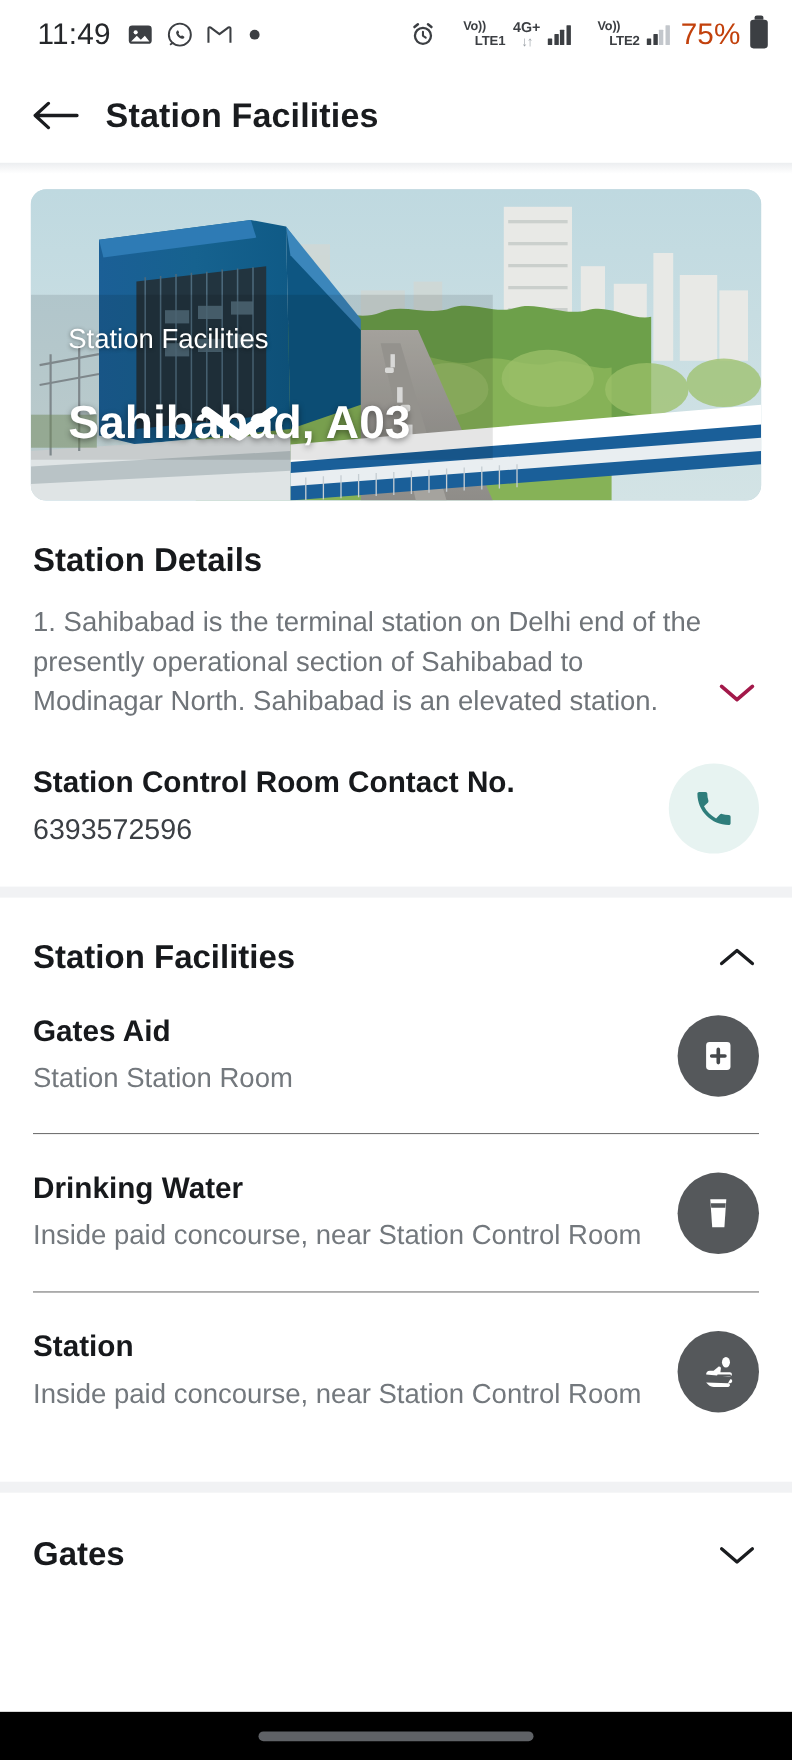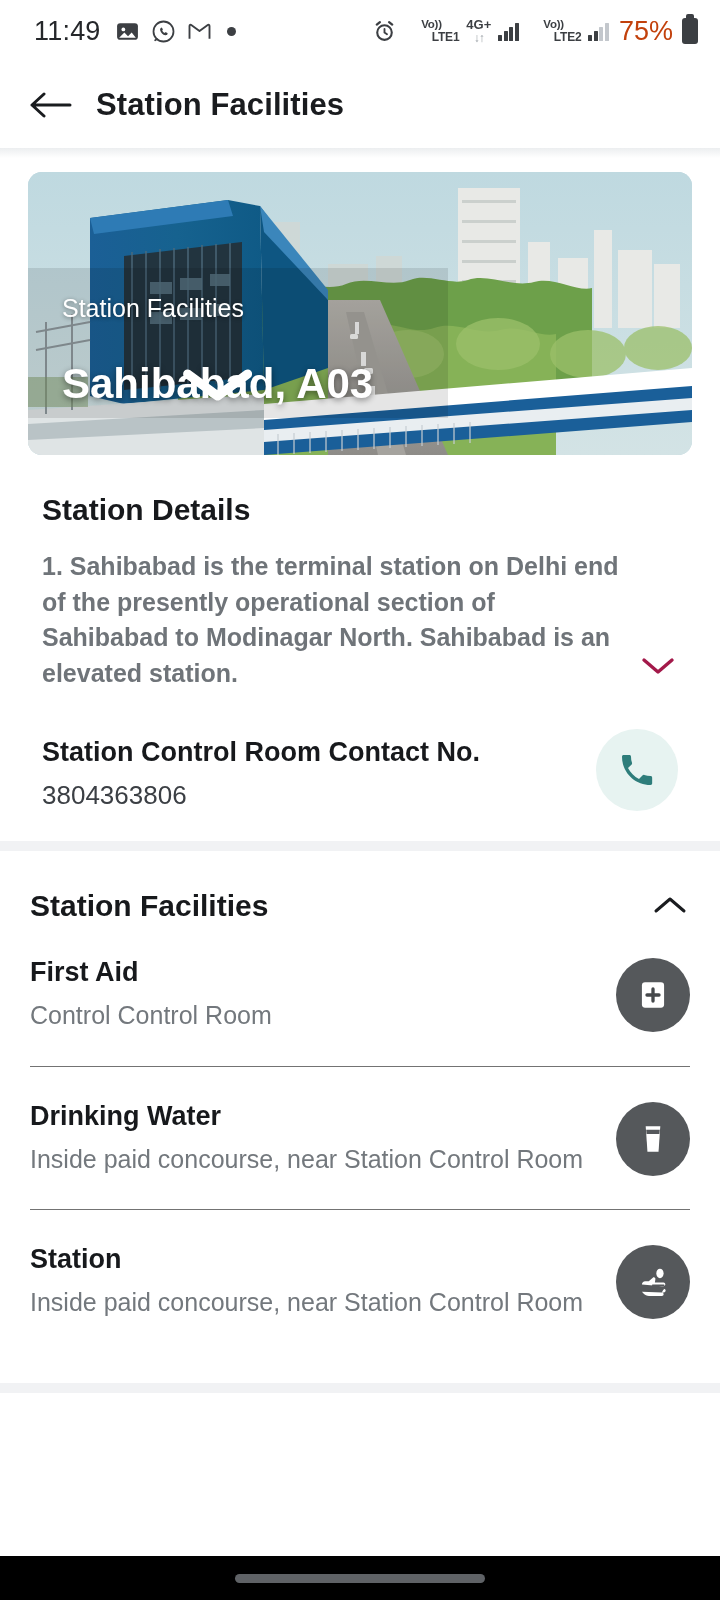--- a/index.html
+++ b/index.html
@@ -90,34 +90,34 @@
   }
   .hero-station {
     position: absolute; left: 34px; top: 188px;
     display: flex; align-items: center; gap: 16px;
     color: #ffffff; font-size: 42px; font-weight: 600;
     text-shadow: 0 2px 6px rgba(0,0,0,.45);
   }
   .hero-chev { display: block; }
 
   
-  .sec { padding: 0 42px; }
+  .sec { padding: 0 30px; }
   .sec-title {
     font-size: 30px; font-weight: 700; color: #17191c;
     margin-top: 38px;
   }
   .details-row { display: flex; align-items: flex-end; gap: 10px; }
   .details-text {
     flex: 1;
     font-size: 25px; line-height: 1.42; color: #6f7479;
-    margin-top: 22px; font-weight: 700;
+    margin-top: 22px; font-weight: 400;
   }
   .details-chev { flex: 0 0 40px; padding-bottom: 8px; }
 
-  .contact-block { display: flex; align-items: flex-end; margin-top: 34px; }
+  .contact-block { display: flex; align-items: center; margin-top: 34px; }
   .contact-texts { flex: 1; }
   .contact-label { font-size: 27px; font-weight: 700; color: #17191c; }
   .contact-number { font-size: 26px; color: #3b3f44; margin-top: 12px; }
   .call-btn {
     flex: 0 0 82px; width: 82px; height: 82px; border-radius: 50%;
     background: #e7f3f1; display: flex; align-items: center; justify-content: center;
     margin-top: 4px; border: none; cursor: pointer;
   }
 
   .sec-divider { height: 10px; background: #f1f2f4; margin-top: 30px; }
@@ -364,21 +364,21 @@
         <div class="details-chev">
           <svg width="40" height="26" viewBox="0 0 40 26">
             <path d="M6 7l14 12L34 7" fill="none" stroke="#a3194a" stroke-width="3.4" stroke-linecap="round" stroke-linejoin="round"></path>
           </svg>
         </div>
       </div>
 
       <div class="contact-block">
         <div class="contact-texts">
           <div class="contact-label">Station Control Room Contact No.</div>
-          <div class="contact-number">3804363806</div>
+          <div class="contact-number">6393572596</div>
         </div>
         <button class="call-btn">
           <svg width="40" height="40" viewBox="0 0 24 24">
             <path d="M6.6 10.8c1.4 2.8 3.8 5.2 6.6 6.6l2.2-2.2c.3-.3.7-.4 1-.2 1.2.4 2.4.6 3.7.6.6 0 1 .4 1 1V20c0 .6-.4 1-1 1C10.6 21 3 13.4 3 4c0-.6.4-1 1-1h3.4c.6 0 1 .4 1 1 0 1.3.2 2.5.6 3.7.1.4 0 .8-.2 1z" fill="#2e7d7b"></path>
           </svg>
         </button>
       </div>
     </div>
 
     <div class="sec-divider"></div>
@@ -387,22 +387,22 @@
       <span class="t">Station Facilities</span>
       <svg width="40" height="26" viewBox="0 0 40 26">
         <path d="M6 18l14-12 14 12" fill="none" stroke="#1a1c1f" stroke-width="3" stroke-linecap="round" stroke-linejoin="round"></path>
       </svg>
     </div>
 
     <div class="fac-list">
 
       <div class="fac-item">
         <div class="fac-texts">
-          <div class="fac-name">First Aid</div>
-          <div class="fac-desc">Control Control Room</div>
+          <div class="fac-name">Gates Aid</div>
+          <div class="fac-desc">Station Station Room</div>
         </div>
         <div class="fac-icon">
           <svg width="38" height="38" viewBox="0 0 24 24">
             <rect x="5" y="4" width="14" height="16" rx="2" fill="#ffffff"></rect>
             <path d="M12 8.2v7.6M8.2 12h7.6" stroke="#45484b" stroke-width="2.1" stroke-linecap="round"></path>
           </svg>
         </div>
       </div>
 
       <div class="fac-item">
@@ -429,20 +429,26 @@
             <path d="M5 13.6c0-1.2.9-2.1 2.1-2.1h2.2l2.6-2.2c.7-.6 1.7 0 1.6.9l-.3 2.1h5.4c.7 0 1.2.5 1.2 1.2s-.5 1.2-1.2 1.2h-1.1M18.8 16.2c.7 0 1.2.5 1.2 1.2s-.5 1.2-1.2 1.2h-1.2M17.6 18.6c.6 0 1.1.5 1.1 1.1s-.5 1.1-1.1 1.1H9.5c-1.4 0-2.6-.6-3.5-1.6L5 18.2z" fill="#ffffff"></path>
             <path d="M11.8 14.1h7M12.4 16.4h6" stroke="#55585b" stroke-width="1" stroke-linecap="round"></path>
           </svg>
         </div>
       </div>
 
     </div>
 
     <div class="sec-divider2"></div>
 
+    <div class="gates-head">
+      <span class="t">Gates</span>
+      <svg width="40" height="26" viewBox="0 0 40 26">
+        <path d="M6 7l14 12L34 7" fill="none" stroke="#1a1c1f" stroke-width="3" stroke-linecap="round" stroke-linejoin="round"></path>
+      </svg>
+    </div>
 
   </div>
 
   <div class="navbar">
     <div class="nav-pill"></div>
   </div>
 
 </div>
 
 </body></html>

